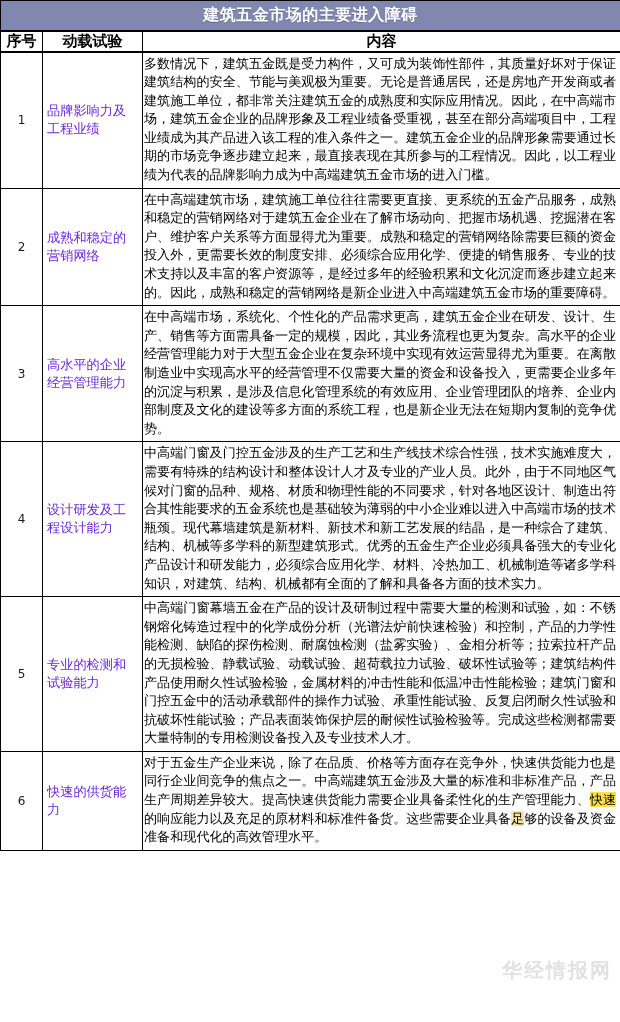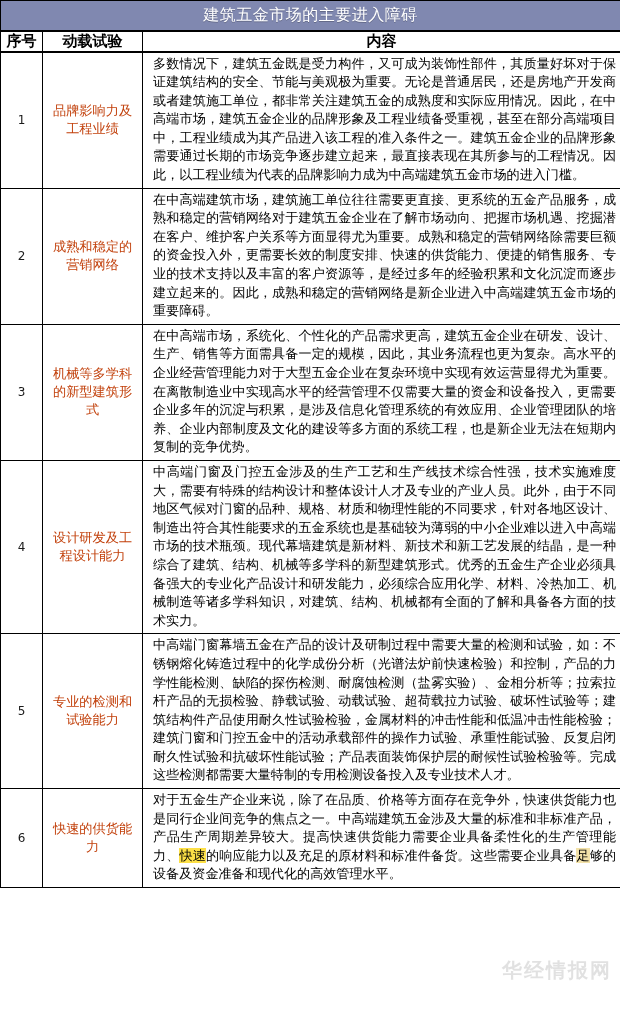--- a/index.html
+++ b/index.html
@@ -34,21 +34,21 @@
     border: 1px solid #000000;
     border-bottom: 2px solid #000000;
     height: 30px;
     padding: 0;
     text-align: center;
     vertical-align: middle;
   }
   .title-text {
     color: #ffffff;
     font-size: 16px;
-    font-weight: normal;
+    font-weight: bold;
     letter-spacing: 0.5px;
     line-height: 28px;
     text-shadow: 0 1px 0 rgba(0,0,0,0.22);
   }
 
   
   tr.head-row td {
     border: 1px solid #000000;
     border-top: none;
     border-bottom: 2px solid #000000;
@@ -68,35 +68,34 @@
     border: 1px solid #000000;
     text-align: center;
     vertical-align: middle;
     font-size: 12px;
     color: #1a1a1a;
     padding: 2px;
   }
   td.c-name {
     width: 100px;
     border: 1px solid #000000;
-    text-align: center;
     vertical-align: middle;
     font-size: 13.2px;
-    color: #c2410c;
+    color: #6d28d9;
     line-height: 18px;
     padding: 6px 4px;
   }
   td.c-body {
     border: 1px solid #000000;
     text-align: left;
     vertical-align: top;
     font-size: 13.1px;
     color: #000000;
     line-height: 18.6px;
-    padding: 2px 4px 3px 10px;
+    padding: 2px 4px 3px 1px;
     text-align: justify;
     text-justify: inter-ideograph;
   }
 
   col.col-num { width: 42px; }
   col.col-name { width: 100px; }
   col.col-body { width: 478px; }
 
   
   .watermark {
@@ -141,26 +140,26 @@
 
       <tr>
         <td class="c-num">1</td>
         <td class="c-name">品牌影响力及工程业绩</td>
         <td class="c-body">多数情况下，建筑五金既是受力构件，又可成为装饰性部件，其质量好坏对于保证建筑结构的安全、节能与美观极为重要。无论是普通居民，还是房地产开发商或者建筑施工单位，都非常关注建筑五金的成熟度和实际应用情况。因此，在中高端市场，建筑五金企业的品牌形象及工程业绩备受重视，甚至在部分高端项目中，工程业绩成为其产品进入该工程的准入条件之一。建筑五金企业的品牌形象需要通过长期的市场竞争逐步建立起来，最直接表现在其所参与的工程情况。因此，以工程业绩为代表的品牌影响力成为中高端建筑五金市场的进入门槛。</td>
       </tr>
 
       <tr>
         <td class="c-num">2</td>
         <td class="c-name">成熟和稳定的营销网络</td>
-        <td class="c-body">在中高端建筑市场，建筑施工单位往往需要更直接、更系统的五金产品服务，成熟和稳定的营销网络对于建筑五金企业在了解市场动向、把握市场机遇、挖掘潜在客户、维护客户关系等方面显得尤为重要。成熟和稳定的营销网络除需要巨额的资金投入外，更需要长效的制度安排、快速的供货能力、便捷的销售服务、专业的技术支持以及丰富的客户资源等，是经过多年的经验积累和文化沉淀而逐步建立起来的。因此，成熟和稳定的营销网络是新企业进入中高端建筑五金市场的重要障碍。</td>
+        <td class="c-body">在中高端建筑市场，建筑施工单位往往需要更直接、更系统的五金产品服务，成熟和稳定的营销网络对于建筑五金企业在了解市场动向、把握市场机遇、挖掘潜在客户、维护客户关系等方面显得尤为重要。成熟和稳定的营销网络除需要巨额的资金投入外，更需要长效的制度安排、必须综合应用化学、便捷的销售服务、专业的技术支持以及丰富的客户资源等，是经过多年的经验积累和文化沉淀而逐步建立起来的。因此，成熟和稳定的营销网络是新企业进入中高端建筑五金市场的重要障碍。</td>
       </tr>
 
       <tr>
         <td class="c-num">3</td>
-        <td class="c-name">机械等多学科的新型建筑形式</td>
+        <td class="c-name">高水平的企业经营管理能力</td>
         <td class="c-body">在中高端市场，系统化、个性化的产品需求更高，建筑五金企业在研发、设计、生产、销售等方面需具备一定的规模，因此，其业务流程也更为复杂。高水平的企业经营管理能力对于大型五金企业在复杂环境中实现有效运营显得尤为重要。在离散制造业中实现高水平的经营管理不仅需要大量的资金和设备投入，更需要企业多年的沉淀与积累，是涉及信息化管理系统的有效应用、企业管理团队的培养、企业内部制度及文化的建设等多方面的系统工程，也是新企业无法在短期内复制的竞争优势。</td>
       </tr>
 
       <tr>
         <td class="c-num">4</td>
         <td class="c-name">设计研发及工程设计能力</td>
         <td class="c-body">中高端门窗及门控五金涉及的生产工艺和生产线技术综合性强，技术实施难度大，需要有特殊的结构设计和整体设计人才及专业的产业人员。此外，由于不同地区气候对门窗的品种、规格、材质和物理性能的不同要求，针对各地区设计、制造出符合其性能要求的五金系统也是基础较为薄弱的中小企业难以进入中高端市场的技术瓶颈。现代幕墙建筑是新材料、新技术和新工艺发展的结晶，是一种综合了建筑、结构、机械等多学科的新型建筑形式。优秀的五金生产企业必须具备强大的专业化产品设计和研发能力，必须综合应用化学、材料、冷热加工、机械制造等诸多学科知识，对建筑、结构、机械都有全面的了解和具备各方面的技术实力。</td>
       </tr>
 
       <tr>

